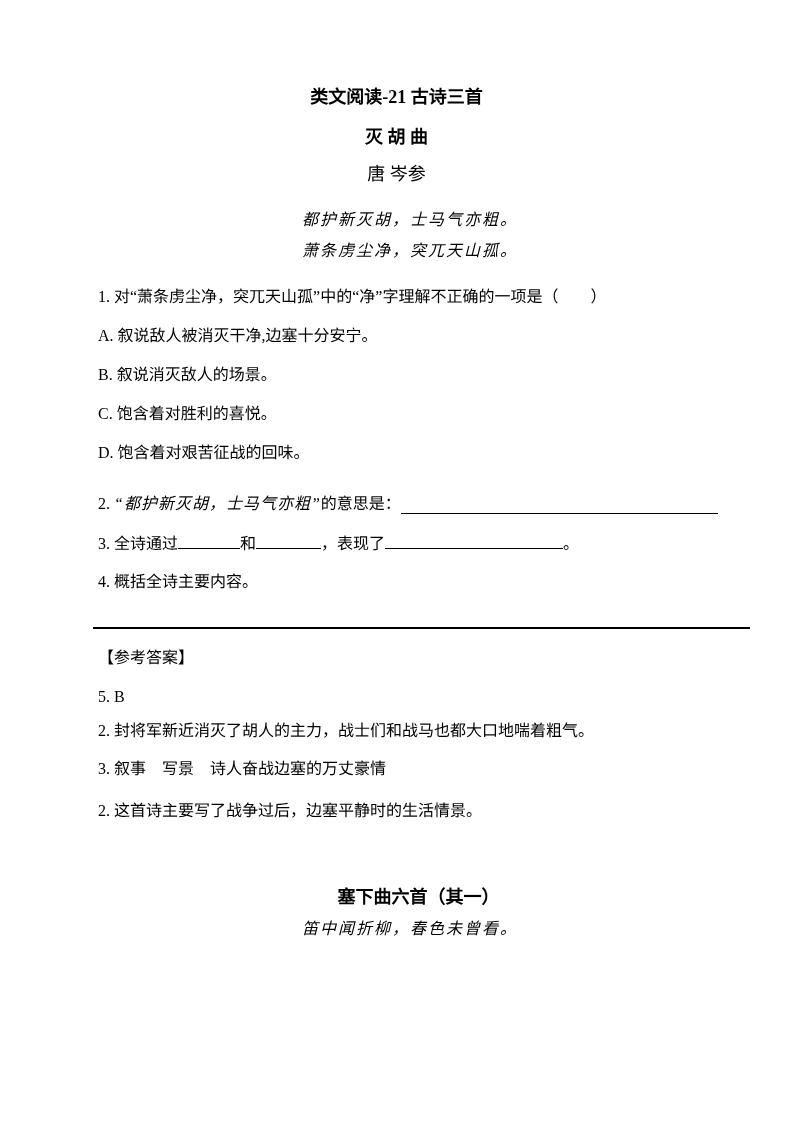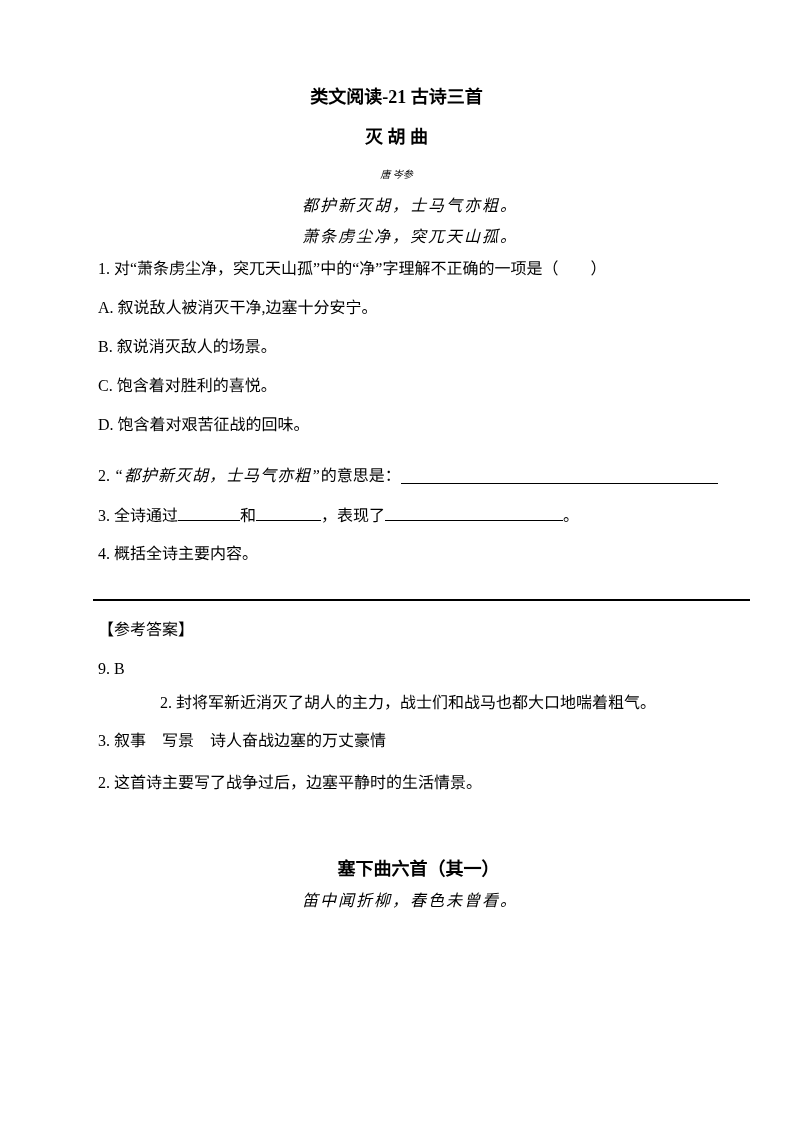--- a/index.html
+++ b/index.html
@@ -27,60 +27,59 @@
     margin: 0;
   }
   .poem-title {
     font-size: 18px;
     font-weight: bold;
     line-height: 21px;
     margin: 19px 0 0 0;
   }
   .poem-title-2 { margin-top: 66px; padding-left: 44px; }
   .author {
-    font-size: 10px;
+    font-size: 18px;
     line-height: 19px;
     margin-top: 17px;
-    font-style: italic;
   }
   .author-2 { margin-top: 20px; }
   .poem-line {
     font-style: italic;
     letter-spacing: 2px;
     line-height: 20px;
     margin-left: 302px;
   }
   .poem-quote {
     font-style: italic;
     letter-spacing: 1px;
   }
   .body-line {
     line-height: 20px;
     margin-left: 98px;
     margin-right: 75px;
   }
-  .mt21 { margin-top: 12px; }
+  .mt21 { margin-top: 26px; }
   .mt19 { margin-top: 19px; }
   .mt18 { margin-top: 18px; }
-  .mt14 { margin-top: 14px; text-align: center; }
+  .mt14 { margin-top: 14px; }
   .mt11 { margin-top: 11px; }
   .mt22 { margin-top: 22px; }
   .mt31 { margin-top: 31px; }
   .blank {
     display: inline-block;
     height: 15px;
     border-bottom: 1px solid #000000;
     vertical-align: baseline;
   }
   .w62  { width: 62px; }
   .w65  { width: 65px; }
   .w178 { width: 178px; }
   .q2-row {
     display: flex;
-    align-items: center;
+    align-items: flex-end;
   }
   .q2-text { white-space: nowrap; }
   .fill-blank {
     flex: 1 1 auto;
     height: 15px;
     border-bottom: 1px solid #000000;
     min-width: 40px;
   }
   .divider {
     height: 0;
@@ -112,21 +111,21 @@
     <span class="fill-blank"></span>
   </div>
 
   <div class="body-line mt19"><span>3. 全诗通过</span><span class="blank w62"></span><span>和</span><span class="blank w65"></span><span>，表现了</span><span class="blank w178"></span><span>。</span></div>
 
   <div class="body-line mt18">4. 概括全诗主要内容。</div>
 
   <div class="divider"></div>
 
   <div class="body-line mt19">【参考答案】</div>
-  <div class="body-line mt19">9. B</div>
+  <div class="body-line mt19">5. B</div>
   <div class="body-line mt14">2. 封将军新近消灭了胡人的主力，战士们和战马也都大口地喘着粗气。</div>
   <div class="body-line mt18">3. 叙事　写景　诗人奋战边塞的万丈豪情</div>
   <div class="body-line mt22">2. 这首诗主要写了战争过后，边塞平静时的生活情景。</div>
 
   <div class="poem-title poem-title-2 center">塞下曲六首（其一）</div>
   <div class="poem-line mt11">笛中闻折柳，春色未曾看。</div>
 
 </div>
 
 </body></html>

